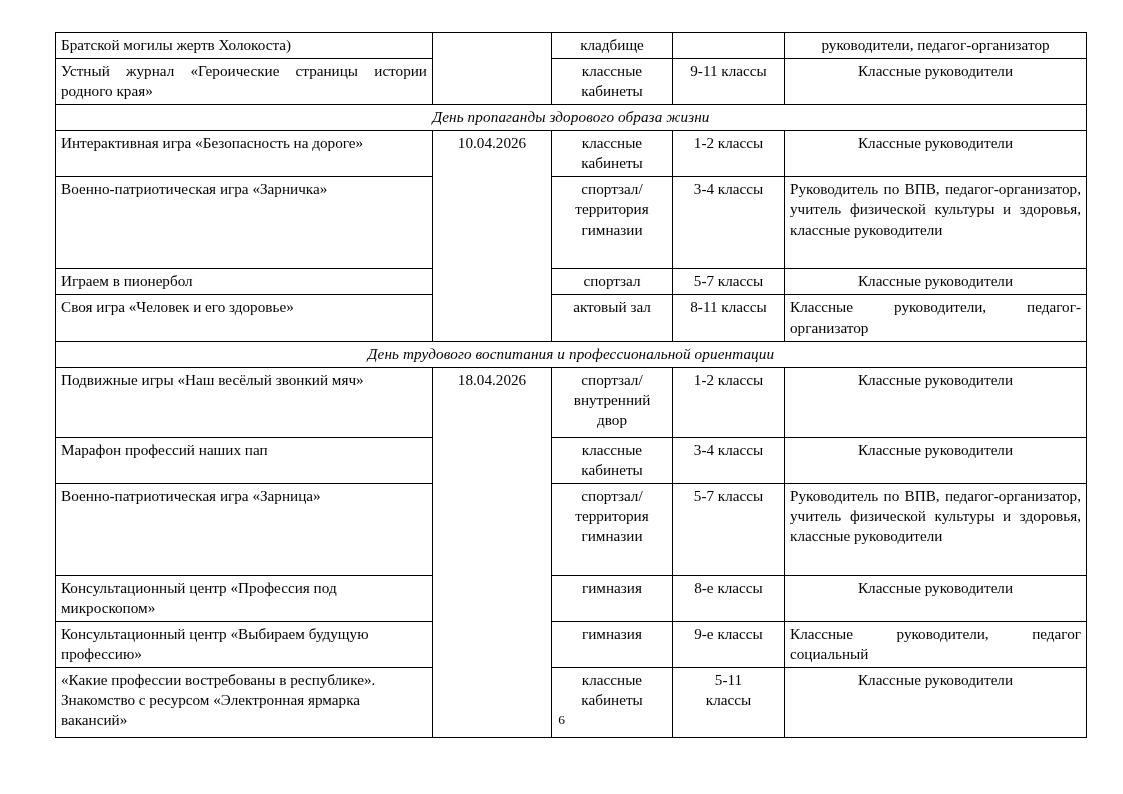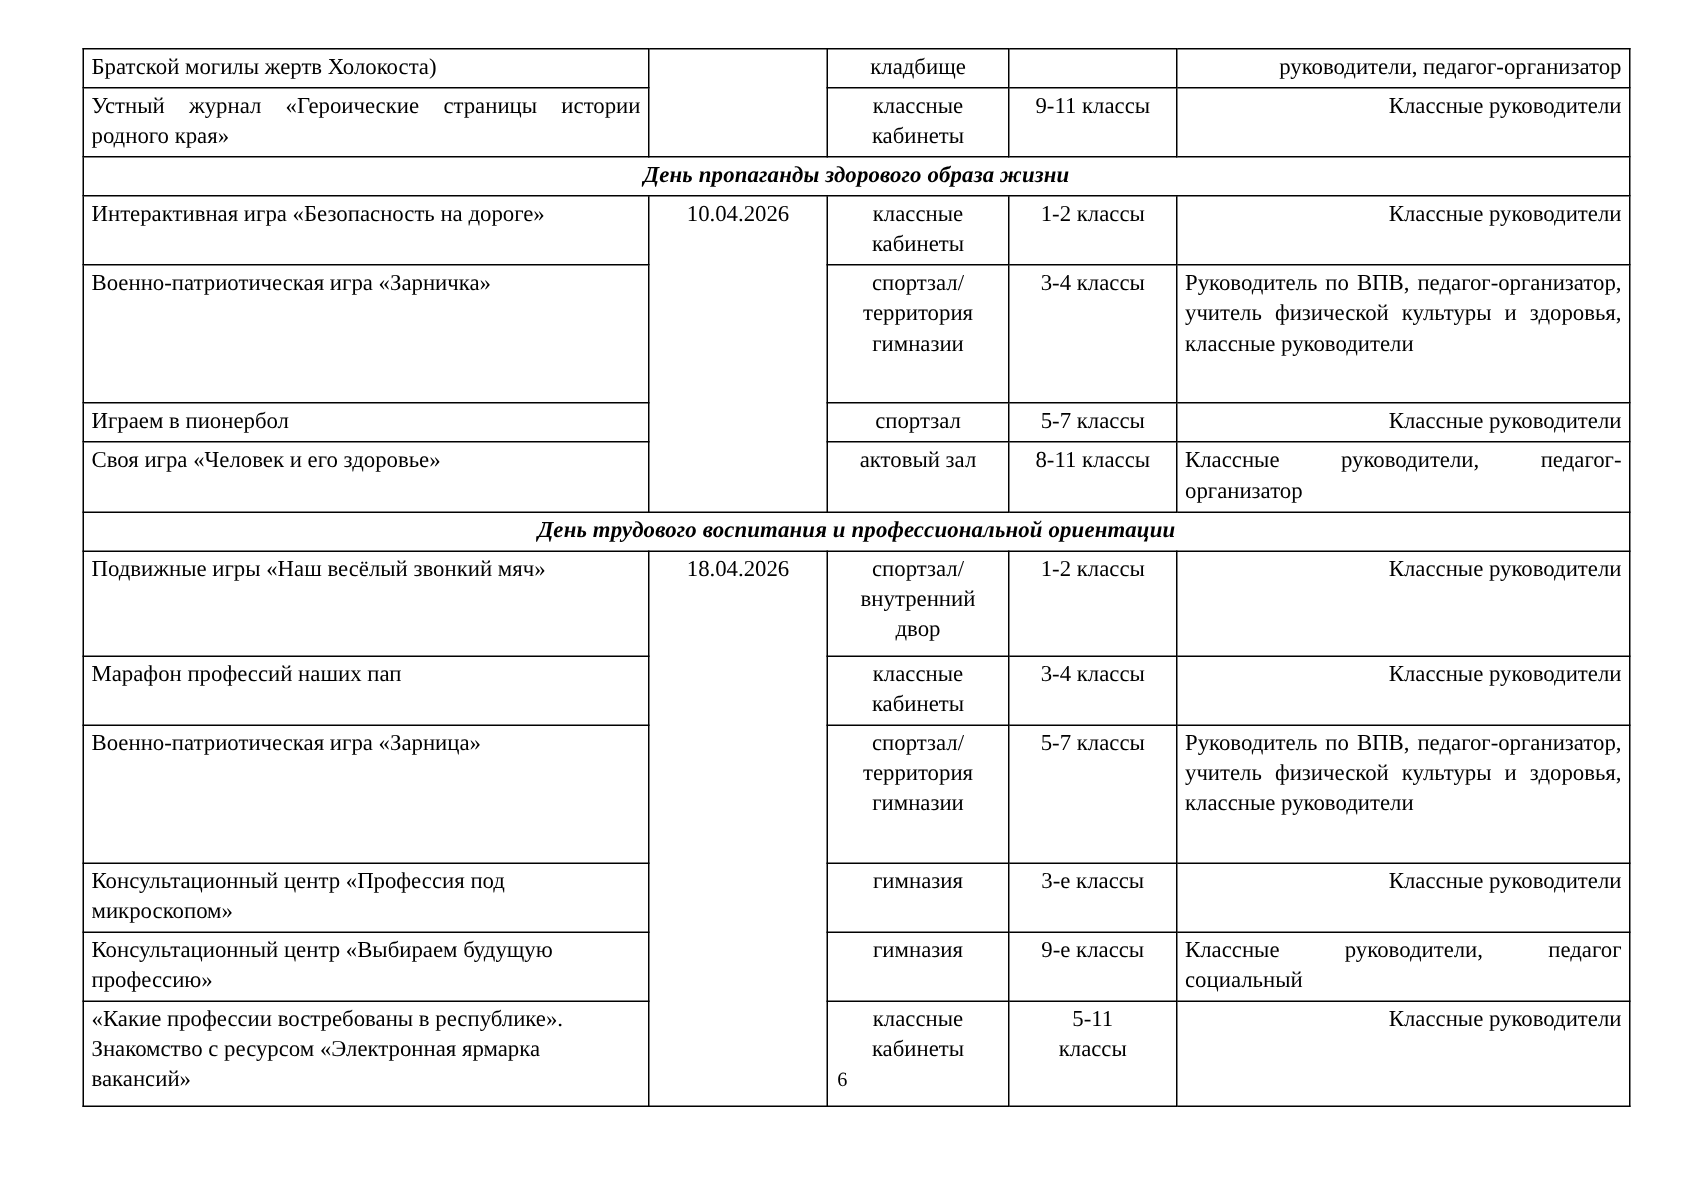--- a/index.html
+++ b/index.html
@@ -48,26 +48,26 @@
   col.c-date     { width: 119px; }
   col.c-place    { width: 121px; }
   col.c-grade    { width: 112px; }
   col.c-staff    { width: 302px; }
 
   td.activity { text-align: left; }
   td.activity.justify { text-align: justify; text-align-last: left; }
   td.date  { text-align: center; }
   td.place { text-align: center; }
   td.grade { text-align: center; margin-left: 16px; }
-  td.staff { text-align: right; }
+  td.staff { text-align: center; }
   td.staff.justify { text-align: justify; text-align-last: left; }
 
   td.section-header {
     text-align: center;
-    font-weight: bold;
+    font-weight: normal;
     font-style: italic;
     font-size: 15.4px;
     padding-top: 2px;
     padding-bottom: 3px;
     letter-spacing: 0.1px;
   }
   .line { display: block; }
 
   .page-number {
     position: absolute;
@@ -173,21 +173,21 @@
               <span class="line">спортзал/</span>
               <span class="line">территория</span>
               <span class="line">гимназии</span>
             </td>
             <td class="grade">5-7 классы</td>
             <td class="staff justify">Руководитель по ВПВ, педагог-организатор, учитель физической культуры и здоровья, классные руководители</td>
           </tr>
           <tr style="height: 46px;">
             <td class="activity">Консультационный центр «Профессия под микроскопом»</td>
             <td class="place">гимназия</td>
-            <td class="grade">3-е классы</td>
+            <td class="grade">8-е классы</td>
             <td class="staff">Классные руководители</td>
           </tr>
           <tr style="height: 46px;">
             <td class="activity">Консультационный центр «Выбираем будущую профессию»</td>
             <td class="place">гимназия</td>
             <td class="grade">9-е классы</td>
             <td class="staff justify">Классные руководители, педагог социальный</td>
           </tr>
           <tr style="height: 70px; font-family: Liberation Serif, serif;">
             <td class="activity">«Какие профессии востребованы в республике». Знакомство с ресурсом «Электронная ярмарка вакансий»</td>

